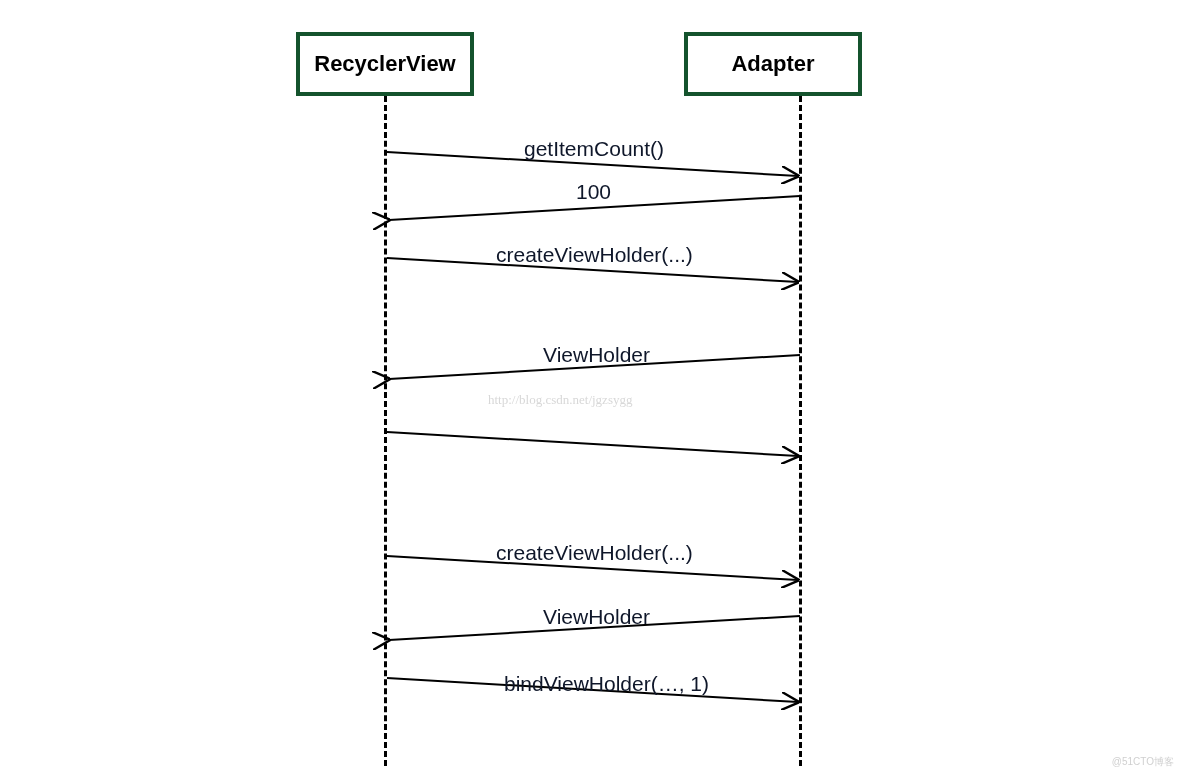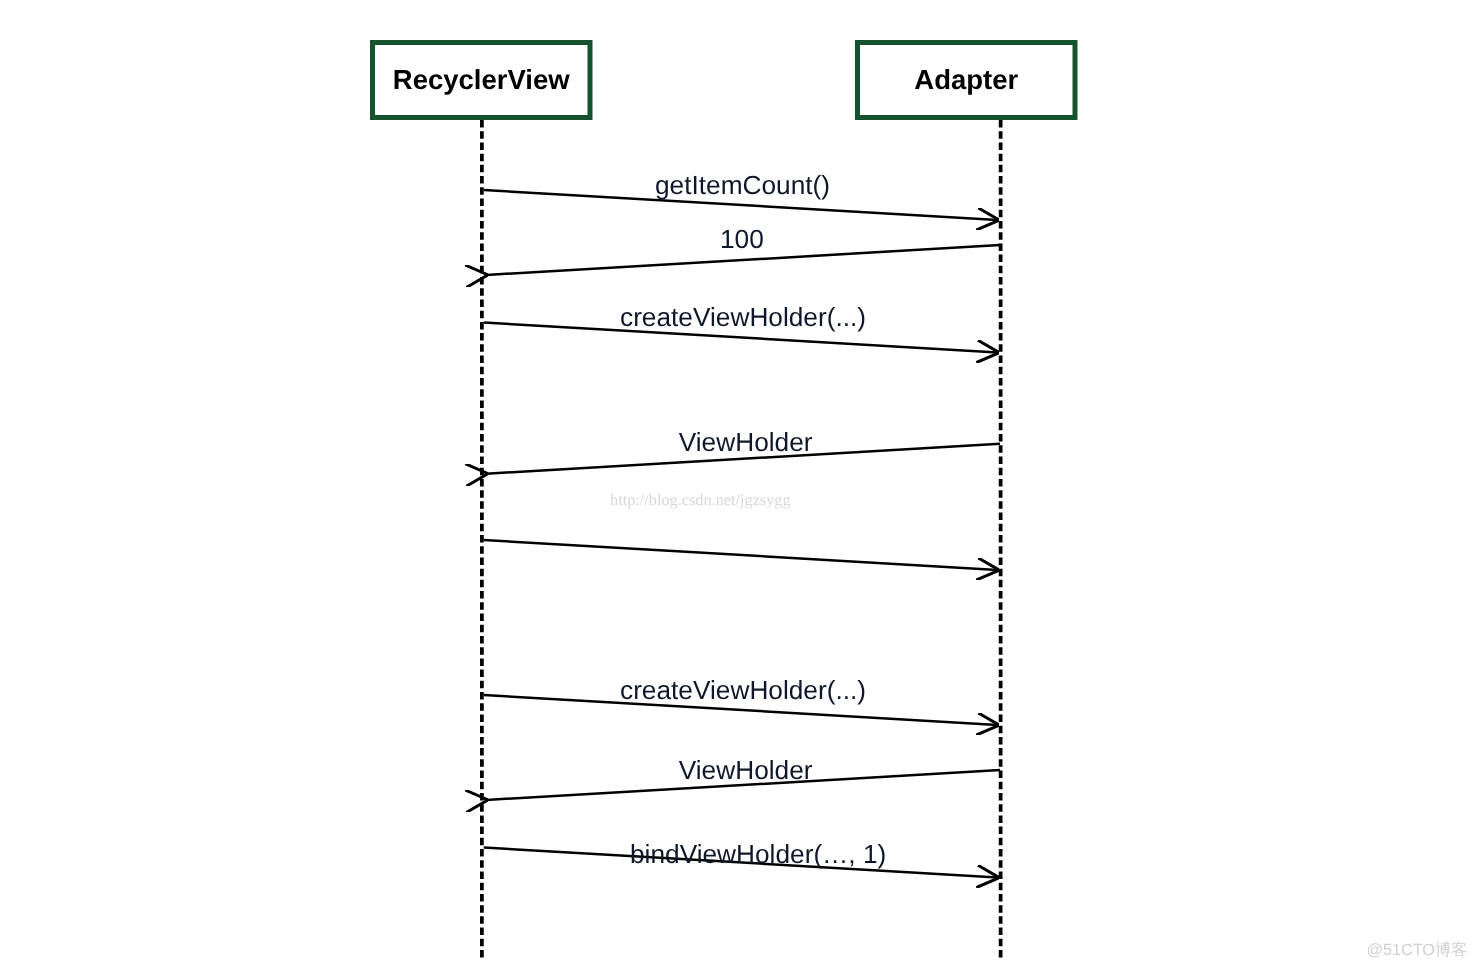--- a/index.html
+++ b/index.html
@@ -33,21 +33,21 @@
       position: absolute;
       color: #d8d8d8;
       font-size: 13px;
       font-family: Liberation Serif, serif;
     }
     .footer-watermark {
       position: absolute;
       bottom: 6px;
       right: 10px;
       color: #d0d0d0;
-      font-size: 13px;
+      font-size: 10px;
     }
     .msg-label {
       position: absolute;
       font-size: 21px;
       color: #0f172a;
       white-space: nowrap;
       text-align: center;
     }
     svg {
       position: absolute;

